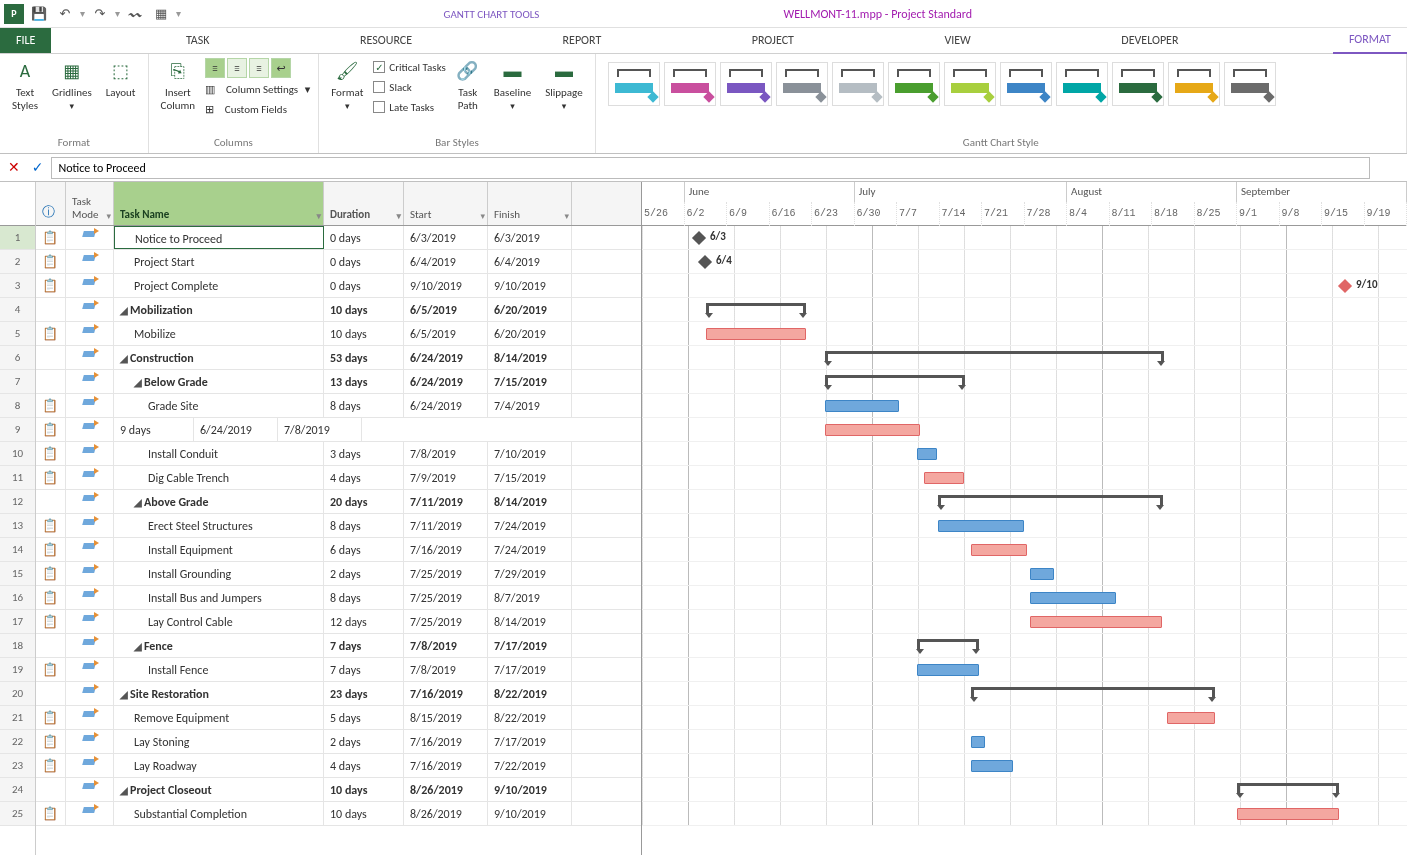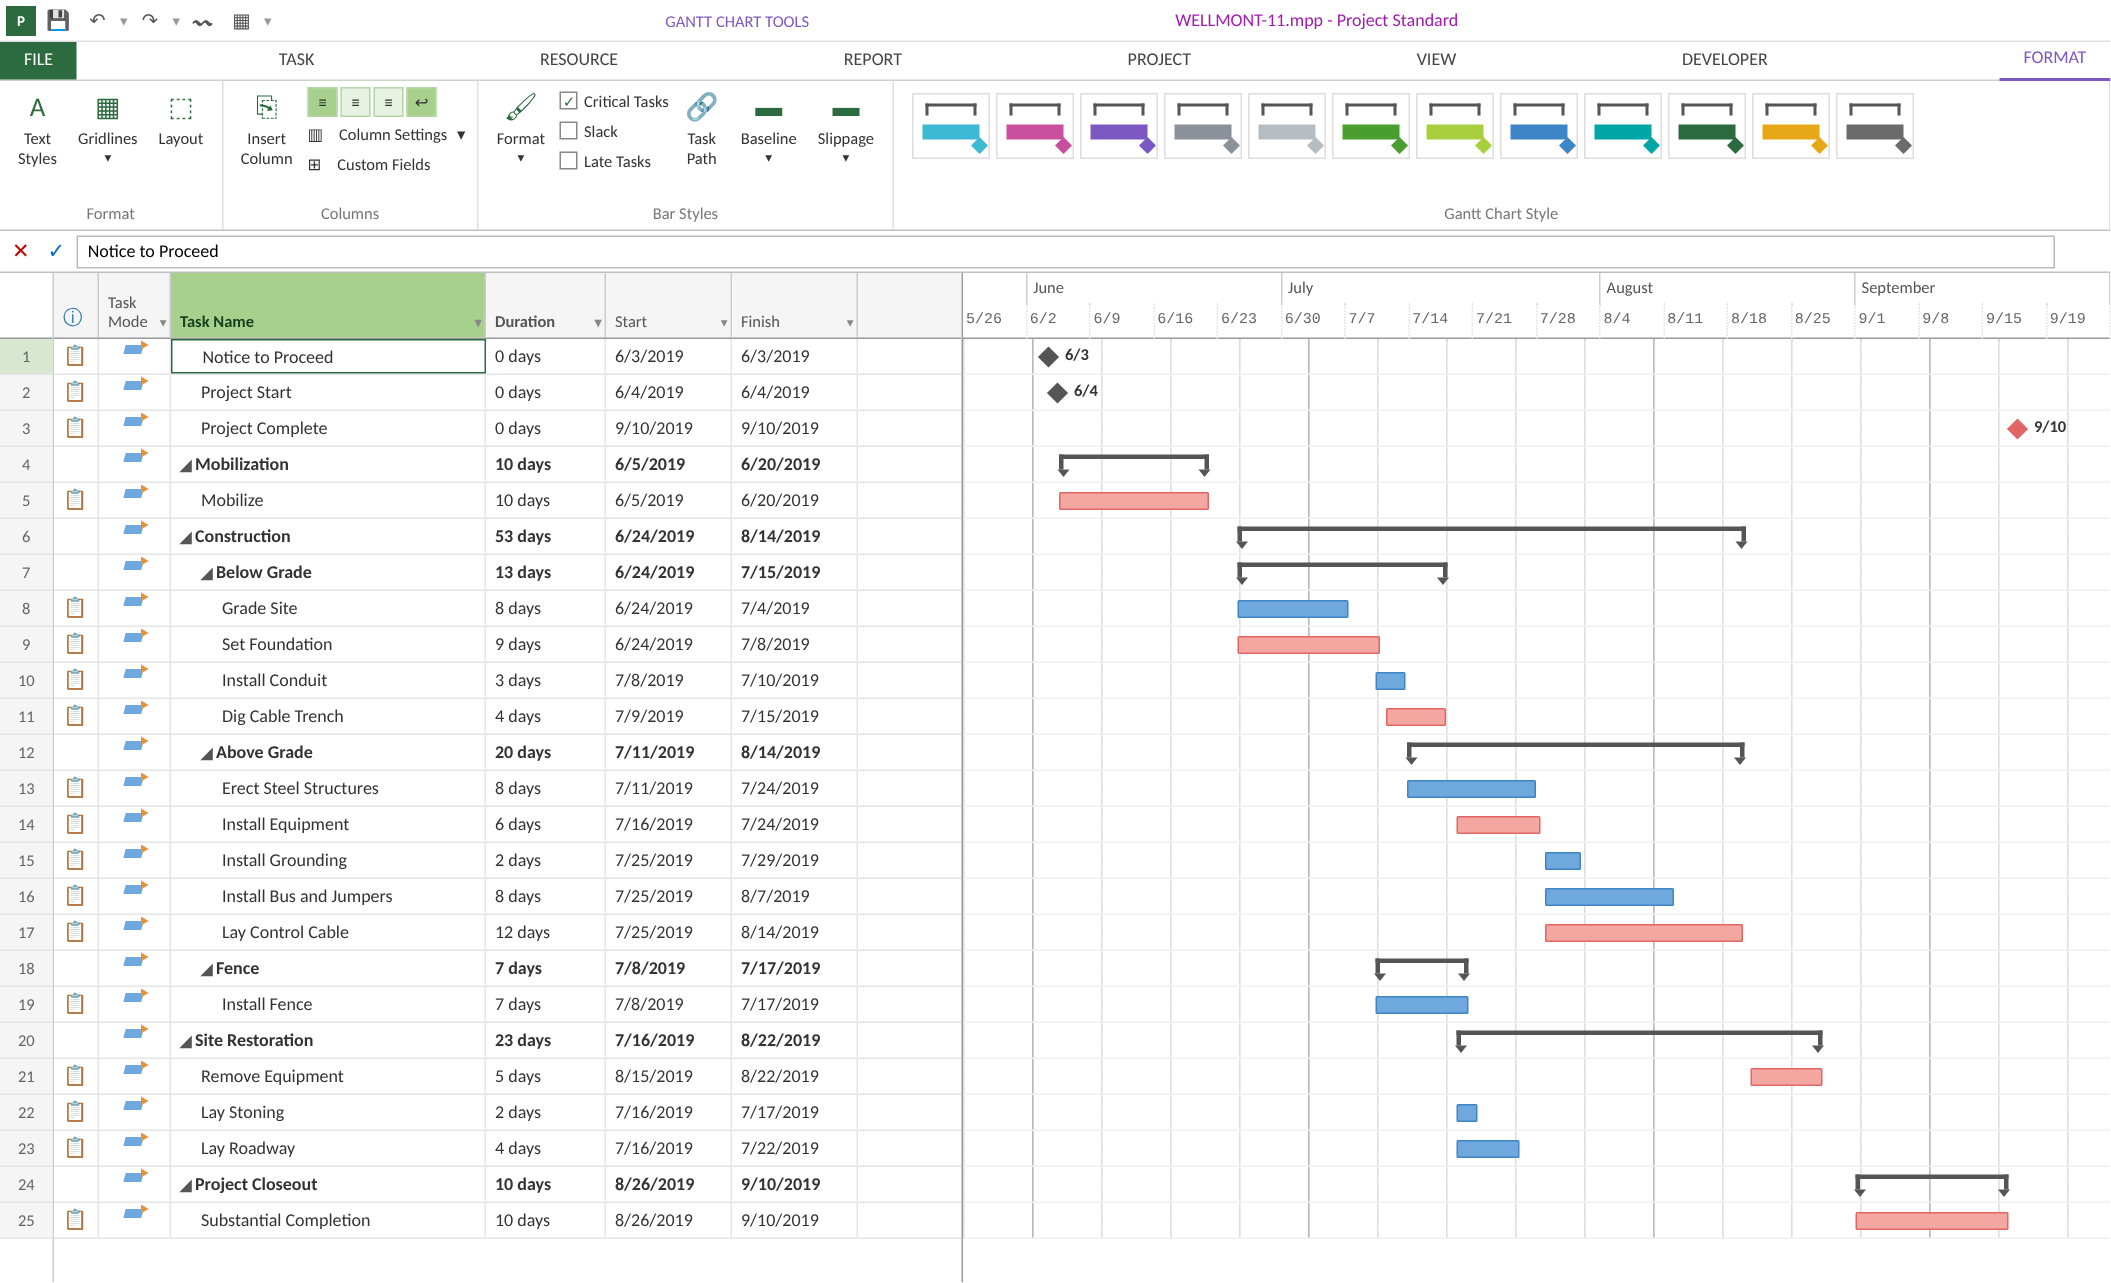--- a/index.html
+++ b/index.html
@@ -409,21 +409,20 @@
             <div class="td ind"><span class="note-icon">📋</span></div>
             <div class="td mode"><span class="mode-icon"></span></div>
             <div class="td name"><span class="indent2">Grade Site</span></div>
             <div class="td dur">8 days</div>
             <div class="td start">6/24/2019</div>
             <div class="td finish">7/4/2019</div>
           </div>
           <div class="trow">
             <div class="td ind"><span class="note-icon">📋</span></div>
             <div class="td mode"><span class="mode-icon"></span></div>
-            <div class="td name"><span class="indent2">Set Foundation</span></div>
             <div class="td dur">9 days</div>
             <div class="td start">6/24/2019</div>
             <div class="td finish">7/8/2019</div>
           </div>
           <div class="trow">
             <div class="td ind"><span class="note-icon">📋</span></div>
             <div class="td mode"><span class="mode-icon"></span></div>
             <div class="td name"><span class="indent2">Install Conduit</span></div>
             <div class="td dur">3 days</div>
             <div class="td start">7/8/2019</div>

